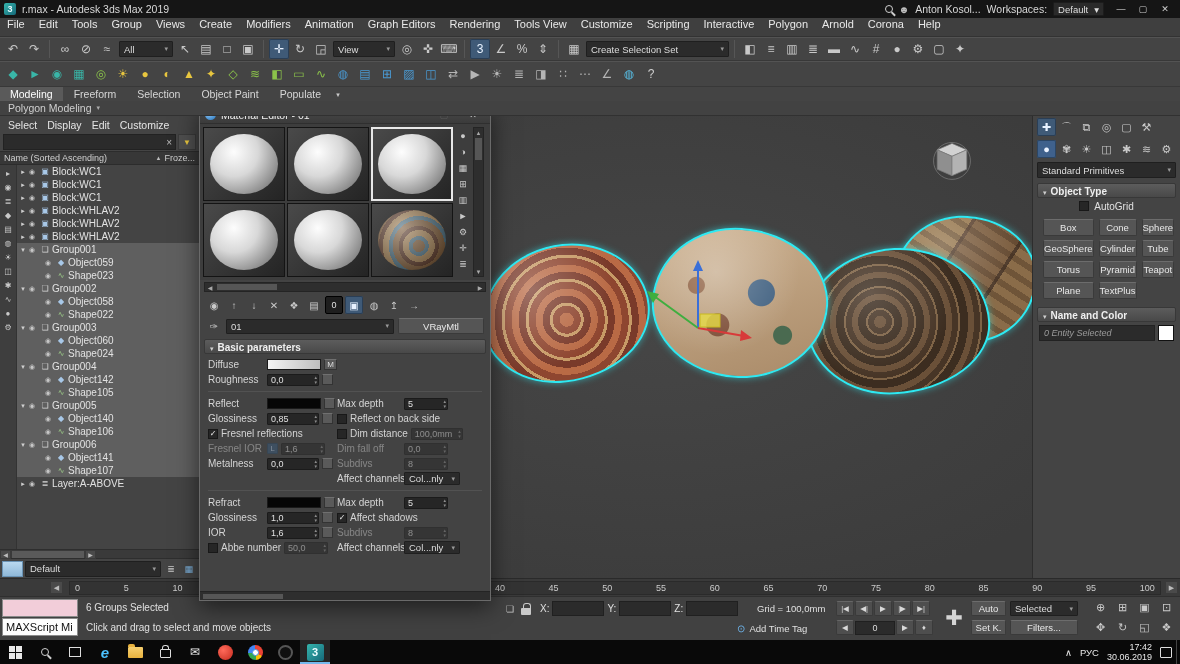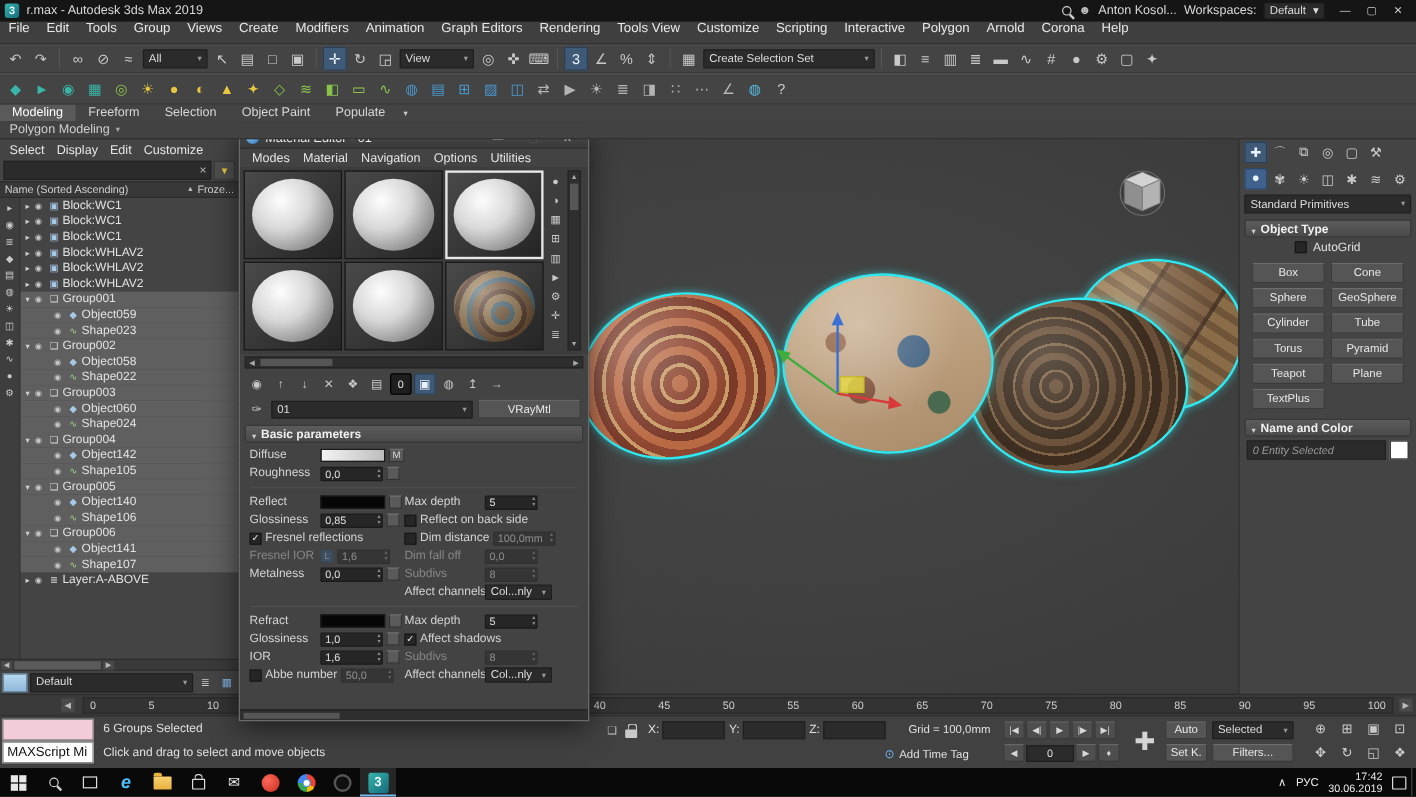--- a/index.html
+++ b/index.html
@@ -127,21 +127,21 @@
 .dim{opacity:.45}
 .me-bottom{margin-top:auto;height:9px;background:#2e2e2e;border-top:1px solid #242424;display:flex;align-items:center}
 .me-bottom .hthumb{width:80px;height:5px;background:#565656;margin-left:3px}
 
 .cmdpanel{position:absolute;right:0;top:116px;width:148px;bottom:86px;background:#444;border-left:1px solid #2d2d2d;z-index:5;display:flex;flex-direction:column}
 .cp-row{display:flex;align-items:center;gap:1px;padding:2px 4px}
 .cp-row .ticon{width:19px;height:18px;font-size:11px}
 .cp-row .ticon.activeblue{background:#3f618c;box-shadow:inset 0 0 0 1px #2c4664;color:#eaf2ff}
 .cp-dd{margin:2px 4px}
 .autogrid{display:flex;align-items:center;justify-content:center;gap:5px;height:16px;font-size:10px;color:#e0e0e0}
-.ot-grid{display:grid;grid-template-columns:1fr 1fr;gap:4px 5px;padding:5px 10px}
+.ot-grid{display:grid;grid-template-columns:1fr 1fr 1fr;gap:4px 5px;padding:5px 10px}
 .ot-btn{height:17px}
 .cp-namerow{display:flex;align-items:center;padding:3px 6px;gap:3px}
 .namefield{flex:1;height:16px;background:#2b2b2b;border:1px solid #222;color:#9a9a9a;font-style:italic;font-size:9px;display:flex;align-items:center;padding:0 4px;white-space:nowrap;overflow:hidden}
 .colorswatch{width:16px;height:16px;background:#fff;border:1px solid #111}
 
 .timeline{position:absolute;left:0;right:0;top:578px;height:18px;background:#3a3a3a;border-top:1px solid #2a2a2a;display:flex;align-items:center;z-index:4}
 .tl-left{width:50px}
 .ruler{flex:1;height:14px;margin:2px 4px;background:#333;border:1px solid #2a2a2a;display:flex;justify-content:space-between;align-items:center;padding:0 5px;font-size:9px;color:#ccc}
 .tl-btn{width:13px;height:13px;font-size:7px;color:#bbb;background:#4a4a4a;border:1px solid #3a3a3a;display:flex;align-items:center;justify-content:center;margin-right:2px}
 
@@ -613,28 +613,20 @@
 
   <div class="matedit">
     <div class="me-title">
       <span class="mticon"></span>
       <span>Material Editor - 01</span>
       <span class="tspacer"></span>
       <span class="wbtn">—</span>
       <span class="wbtn dim">▢</span>
       <span class="wbtn">✕</span>
     </div>
-    <div class="me-menu">
-
-    <span>Modes</span>
-        <span>Material</span>
-        <span>Navigation</span>
-        <span>Options</span>
-        <span>Utilities</span>
-      </div>
     <div class="me-samples">
       <div class="slots">
 
           <div class="slot">
             <div class="ball"></div>
           </div>
 
           <div class="slot">
             <div class="ball"></div>
           </div>

